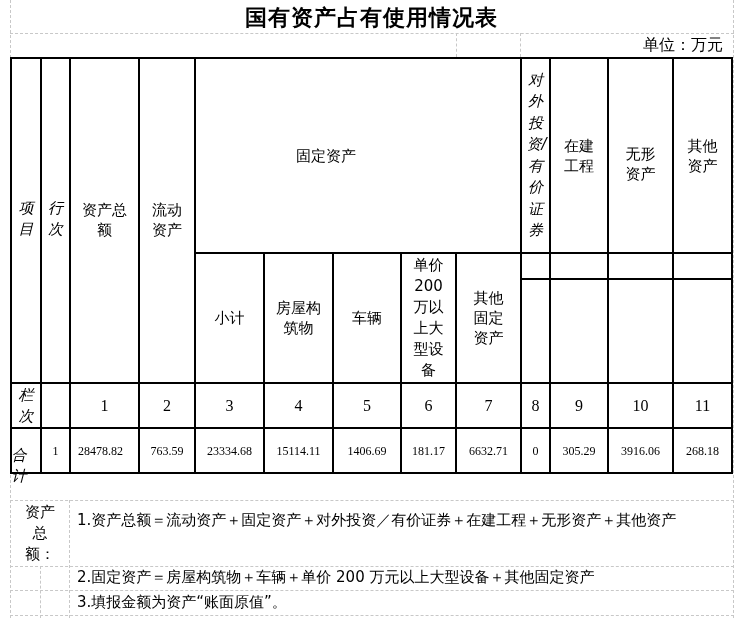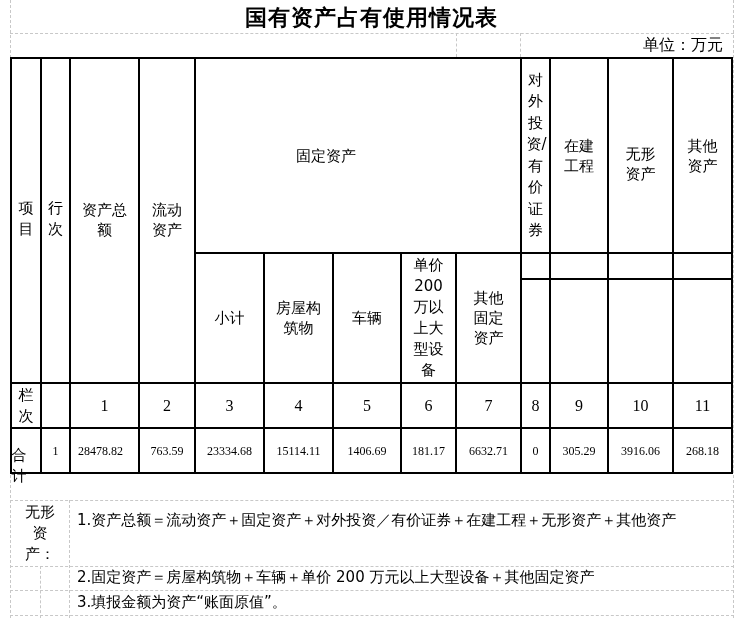--- a/index.html
+++ b/index.html
@@ -9,21 +9,21 @@
   .dash-h { position:absolute; height:0; border-top:1px dashed #c8c8c8; }
   .dash-v { position:absolute; width:0; border-left:1px dashed #c8c8c8; }
   .line-h { position:absolute; height:0; border-top:2px solid #000; }
   .line-v { position:absolute; width:0; border-left:2px solid #000; }
   .cell { position:absolute; display:flex; align-items:center; justify-content:center;
           text-align:center; font-size:15px; line-height:20px; box-sizing:border-box; }
   .title { font-family:"DejaVu Serif","Liberation Serif",serif; font-weight:bold; font-size:22px; letter-spacing:1px; }
   .num { font-family:"Liberation Serif","DejaVu Serif",serif; font-size:16px; }
   .val { font-family:"Liberation Serif","DejaVu Serif",serif; font-size:12px; }
   .note { position:absolute; font-size:15px; line-height:21px; }
-  .vert { width:18px; word-break:break-all; line-height:21px; }
+  .vert { width:18px; word-break:break-all; line-height:21px;font-style:italic; }
 </style>
 </head>
 <body>
 
 <div class="dash-v" style="left:10px;top:0;height:618px"></div>
 <div class="dash-v" style="left:733px;top:0;height:618px"></div>
 <div class="dash-h" style="left:10px;top:33px;width:724px"></div>
 <div class="dash-v" style="left:456px;top:33px;height:24px"></div>
 <div class="dash-v" style="left:520px;top:33px;height:24px"></div>
 
@@ -124,17 +124,17 @@
 <div class="cell val" style="left:674px;top:429px;width:57px;height:43px">268.18</div>
 
 <div class="dash-h" style="left:10px;top:500px;width:724px"></div>
 <div class="dash-h" style="left:10px;top:566px;width:724px"></div>
 <div class="dash-h" style="left:10px;top:590px;width:724px"></div>
 <div class="dash-h" style="left:10px;top:615px;width:724px"></div>
 <div class="dash-v" style="left:69px;top:500px;height:118px"></div>
 <div class="dash-v" style="left:40px;top:566px;height:52px"></div>
 
 <div class="cell" style="left:12px;top:501px;width:56px;height:65px">
-    <span style="width:36px;word-break:break-all;line-height:21px">无形资产：</span>
+    <span style="width:36px;word-break:break-all;line-height:21px">资产总额：</span>
   </div>
 <div class="note" style="left:77px;top:510px;width:650px">1.资产总额＝流动资产＋固定资产＋对外投资／有价证券＋在建工程＋无形资产＋其他资产</div>
 <div class="note" style="left:77px;top:567px;width:650px">2.固定资产＝房屋构筑物＋车辆＋单价 200 万元以上大型设备＋其他固定资产</div>
 <div class="note" style="left:77px;top:592px;width:650px">3.填报金额为资产“账面原值”。</div>
 
 </body></html>

